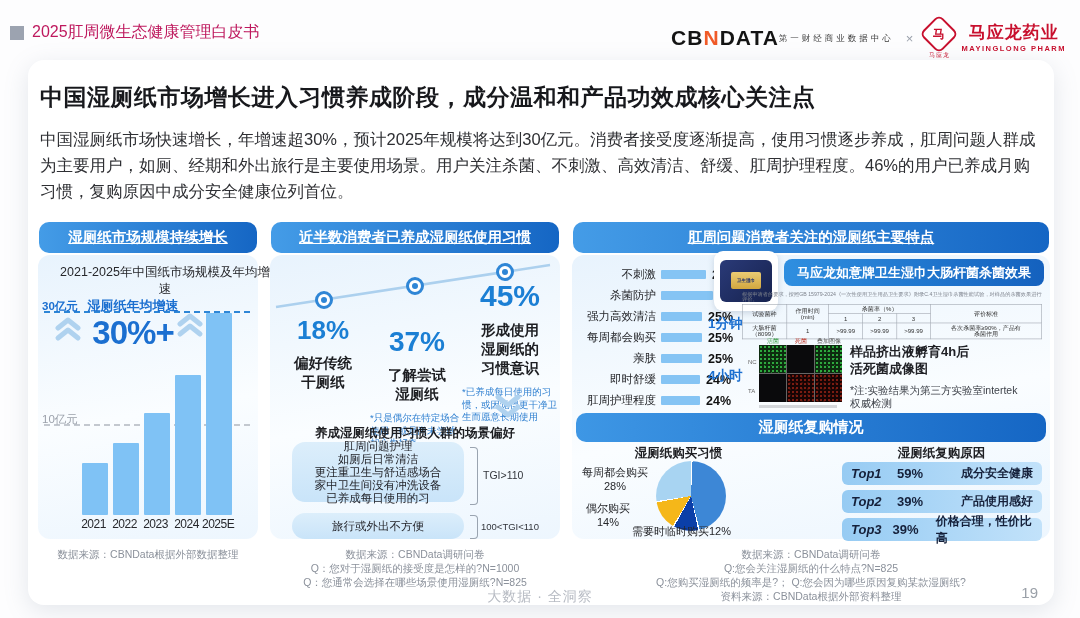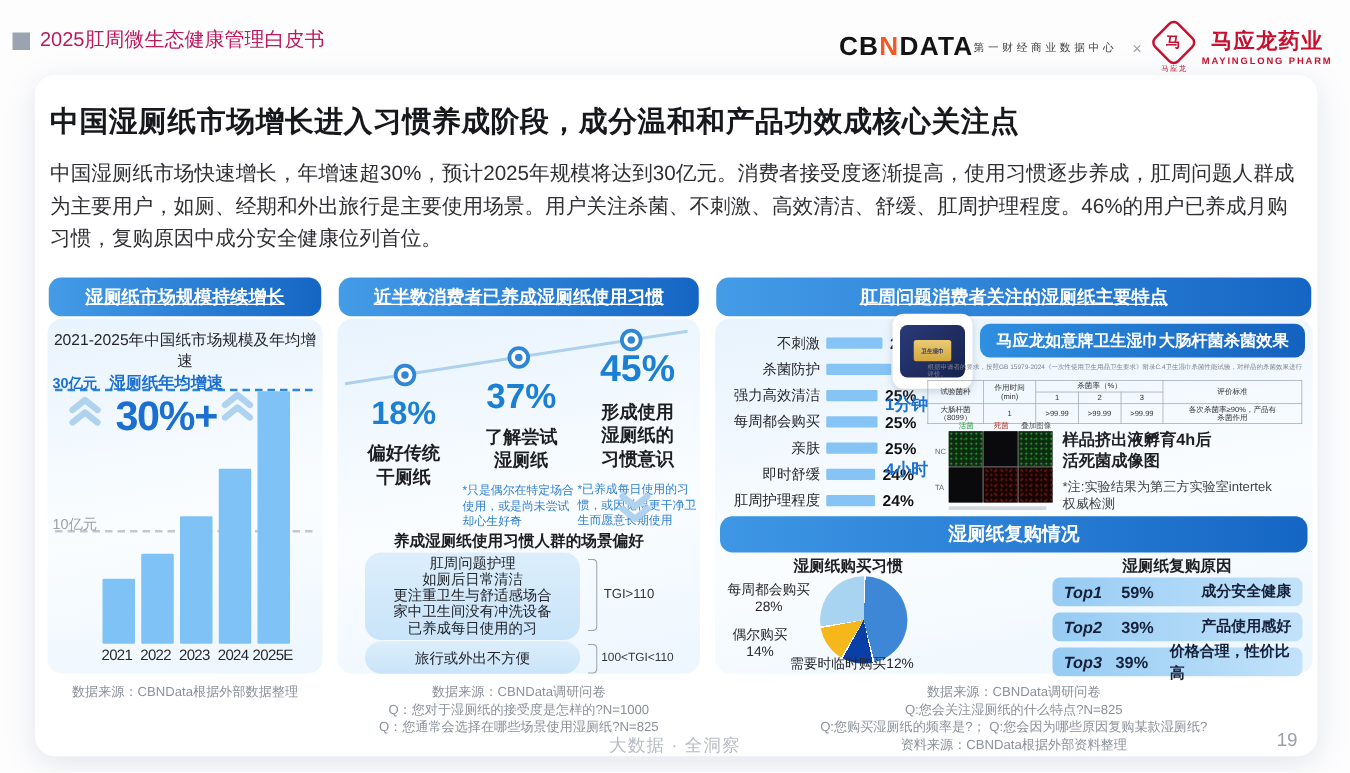--- a/index.html
+++ b/index.html
@@ -37,48 +37,48 @@
 
   
   .panels{position:absolute;left:10px;top:162px;display:flex;gap:12px;}
   .panel{display:flex;flex-direction:column;}
   .p1{width:220px;} .p2{width:290px;} .p3{width:478px;}
   .panel-header{height:31px;border-radius:10px;background:linear-gradient(90deg,#449CE7,#1566C4);color:#fff;font-weight:700;font-size:14.5px;display:flex;align-items:center;justify-content:center;margin:0 1px;text-decoration:underline;}
   .panel-body{position:relative;height:284px;margin-top:2px;border-radius:12px;background:linear-gradient(170deg,#E8F3FD 0%,#FAFDFF 55%,#EDF6FE 100%);}
   .panel-foot{margin-top:8px;text-align:center;color:#8b919b;font-size:10.5px;line-height:14px;}
 
   
-  .p1-sub{position:absolute;top:9px;left:0;width:100%;text-align:center;font-size:12.5px;font-weight:500;color:#26272b;}
+  .p1-sub{position:absolute;top:9px;left:0;width:100%;text-align:center;font-size:12.5px;font-weight:500;color:#26272b;padding-left:17px;}
   .line30{position:absolute;left:6px;right:8px;top:56px;border-top:2px dashed #2E86D6;}
   .line30-label{position:absolute;left:4px;top:44px;font-size:11.5px;font-weight:700;color:#1B6FD0;}
   .line10{position:absolute;left:6px;right:8px;top:169px;border-top:2px dashed #C3C8CF;}
   .line10-label{position:absolute;left:4px;top:157px;font-size:11.5px;color:#9BA1AB;}
   .growth{position:absolute;left:36px;top:42px;width:118px;text-align:center;z-index:3;}
   .growth-label{font-size:13px;font-weight:700;color:#1B6FD0;}
   .growth-value{font-size:33px;font-weight:800;color:#1B6FD0;line-height:36px;letter-spacing:-1px;}
   .chev{position:absolute;z-index:3;}
   .chev-up-l{left:16px;top:62px;} .chev-up-r{left:138px;top:58px;}
   .bars{position:absolute;left:44px;top:56px;height:204px;width:160px;display:flex;align-items:flex-end;gap:5px;z-index:2;}
   .vbar{width:26px;background:#7FC2F5;border-radius:1px;}
   .yearlabels{position:absolute;left:40px;top:262px;display:flex;}
   .yearlabels span{width:31px;text-align:center;font-size:12px;color:#26272b;letter-spacing:-0.5px;}
 
   
   .trend-svg{position:absolute;left:2px;top:4px;}
   .stage{position:absolute;text-align:center;}
   .stage-pct{font-weight:700;color:#1B7FD4;}
   .s1{left:10px;top:60px;width:86px;} .s1 .stage-pct{font-size:26px;}
-  .s2{left:100px;top:46px;width:94px;} .s2 .stage-pct{font-size:28px;}
+  .s2{left:100px;top:46px;width:94px;} .s2 .stage-pct{font-size:28px;margin-top:25px;}
   .s3{left:192px;top:24px;width:96px;} .s3 .stage-pct{font-size:30px;}
   .stage-label{margin-top:8px;font-size:14.5px;font-weight:700;color:#1d1e22;line-height:19px;}
   .stage-note{margin-top:8px;font-size:9.5px;color:#2E7FD0;line-height:12.5px;text-align:left;}
   .chev-down{position:absolute;left:224px;top:138px;}
   .scene-title{position:absolute;top:170px;left:0;width:100%;text-align:center;font-size:12.5px;font-weight:700;color:#1d1e22;}
   .scene-box{position:absolute;left:22px;width:172px;background:linear-gradient(180deg,#DCEEFB,#C9E4F9);border-radius:13px;display:flex;flex-direction:column;justify-content:center;text-align:center;color:#23242a;}
-  .box1{top:187px;height:70px;font-size:11.5px;line-height:13px;}
+  .box1{top:187px;height:60px;font-size:11.5px;line-height:13px;}
   .box2{top:258px;height:26px;font-size:11.5px;}
   .bracket{position:absolute;left:200px;width:7px;border:1.5px solid #9AA4B0;border-left:none;border-radius:0 4px 4px 0;}
   .brk1{top:192px;height:56px;} .brk2{top:260px;height:22px;}
   .tgi-label{position:absolute;font-size:10.5px;color:#33363c;}
   .tgi1{left:213px;top:214px;} .tgi2{left:211px;top:266px;font-size:9.5px;}
 
   
   .features{position:absolute;left:4px;top:10px;}
   .f-row{display:flex;align-items:center;height:19px;margin-bottom:2px;}
   .f-label{width:80px;text-align:right;font-size:11.5px;color:#26272b;}

